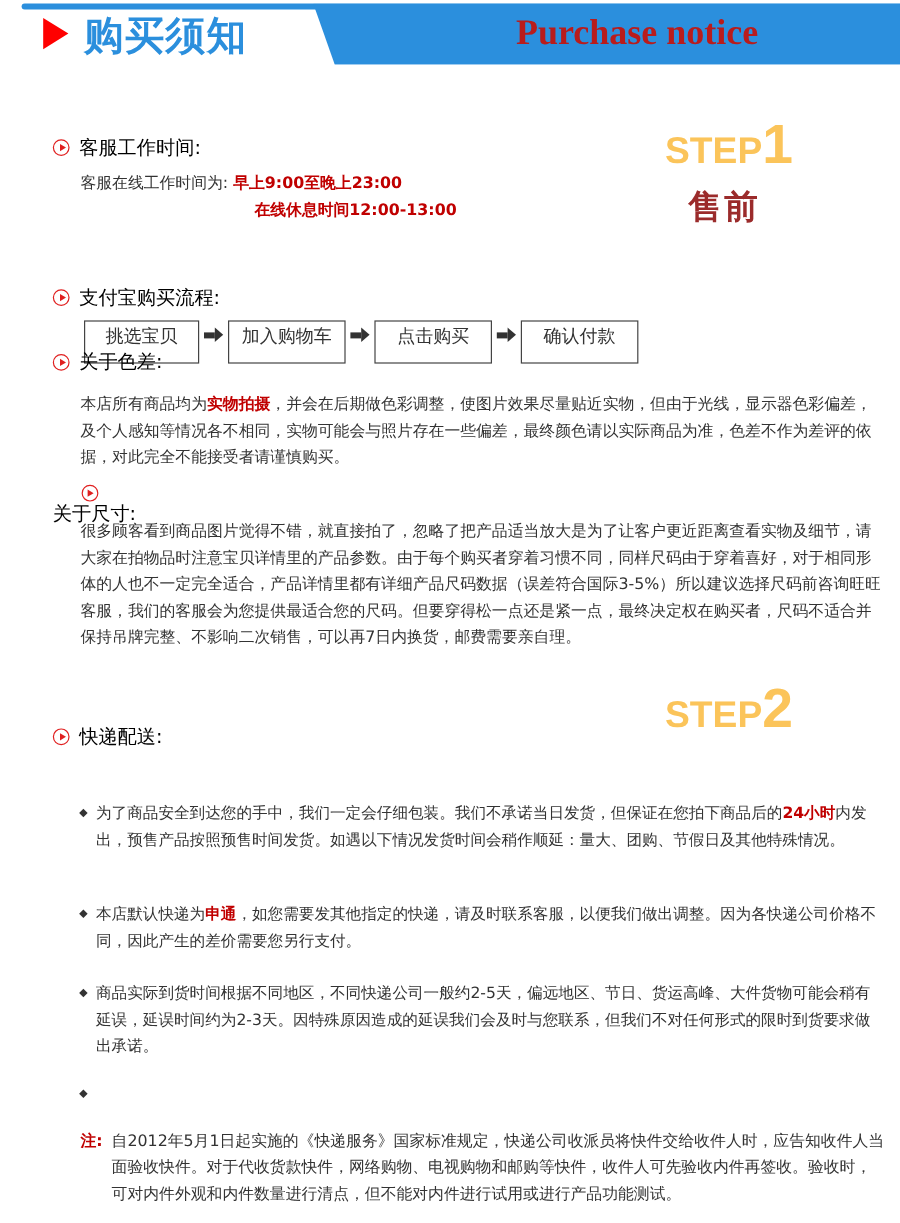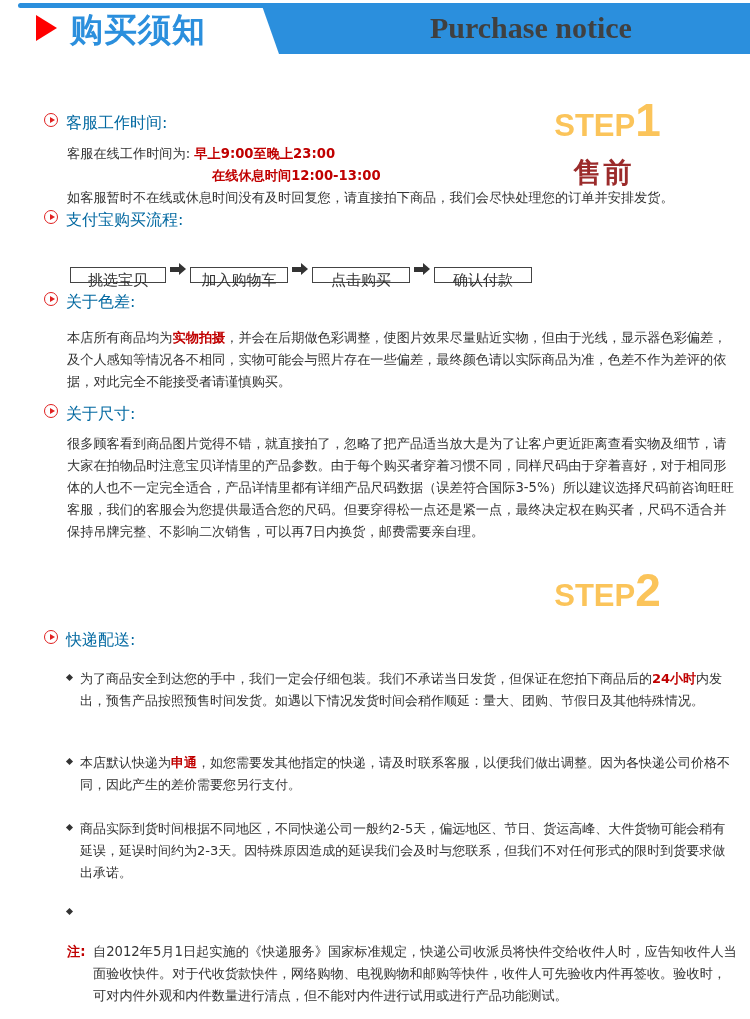--- a/index.html
+++ b/index.html
@@ -6,39 +6,39 @@
   body { width:750px; height:1019px; position:relative; overflow:hidden;
          font-family:"DejaVu Sans", "Liberation Sans", sans-serif; color:#333; }
   .header { position:absolute; left:16px; top:0; width:746px; height:56px; }
   .header .topline { position:absolute; left:2px; top:3px; width:748px; height:5px; background:#2b8fdd; border-radius:3px 0 0 3px; }
   .header .band { position:absolute; left:245px; top:3px; width:505px; height:51px; background:#2b8fdd;
                   clip-path:polygon(0 0,100% 0,100% 100%,18px 100%); }
   .header .tri { position:absolute; left:20px; top:15px; width:0; height:0;
                  border-top:13px solid transparent; border-bottom:13px solid transparent; border-left:21px solid #ff0000; }
   .header .cn-title { position:absolute; left:54px; top:10px; font-size:33px; font-weight:bold; color:#2b8fdd;
                       font-family:"DejaVu Serif", serif; letter-spacing:1px; line-height:40px; }
-  .header .en-title { position:absolute; left:414px; top:8px; font-size:30px; font-weight:bold; color:#404040;
+  .header .en-title { position:absolute; left:414px; top:8px; font-size:30px; font-weight:bold; color:#b91c1c;
                       font-family:"Liberation Serif", serif; line-height:40px; }
 
   .step { position:absolute; text-align:center; }
   .step .word { font-family:"Liberation Sans", sans-serif; font-weight:bold; color:#fbc45a; font-size:31px; letter-spacing:0; }
   .step .num { font-family:"Liberation Sans", sans-serif; font-weight:bold; color:#fbc45a; font-size:46px; line-height:40px; }
   .step .sub { display:block; font-size:28px; font-weight:bold; color:#9b2b2b; letter-spacing:2px; line-height:34px; margin-top:12px; padding-right:8px; }
 
-  .sec-title { position:absolute; left:44px; font-size:16px; color:#0369a1; line-height:20px; display:flex; }
+  .sec-title { position:absolute; left:44px; font-size:16px; color:#000000; line-height:20px; display:flex; align-items:center; }
   .sec-title .ico { width:14px; height:14px; border:1.5px solid #e02020; border-radius:50%; display:inline-flex;
                     align-items:center; justify-content:center; margin-right:8px; box-sizing:border-box; }
   .sec-title .ico::after { content:""; width:0; height:0; border-top:3.5px solid transparent; border-bottom:3.5px solid transparent;
                     border-left:5px solid #e02020; margin-left:2px; }
 
   .para { position:absolute; left:67px; width:670px; font-size:13.2px; line-height:22px; color:#333; }
   .red-b { color:#c00000; font-weight:bold; }
 
   .flow { position:absolute; left:70px; top:255px; display:flex; align-items:center; }
-  .flow .box { border:1px solid #444; height:16px; line-height:24px; font-size:15px; color:#333; text-align:center; box-sizing:border-box;margin-top:12px; }
+  .flow .box { border:1px solid #444; height:36px; line-height:24px; font-size:15px; color:#333; text-align:center; box-sizing:border-box;margin-top:12px; }
   .flow .arrow { width:24px; height:24px; display:flex; align-items:center; justify-content:center; }
   .flow .arrow::before { content:""; width:9px; height:5px; background:#333; }
   .flow .arrow::after { content:""; width:0; height:0; border-top:6px solid transparent; border-bottom:6px solid transparent; border-left:7px solid #333; }
 
   .bullet { position:absolute; left:67px; width:670px; font-size:13px; line-height:22px; color:#333; padding-left:13px; box-sizing:border-box; }
   .bullet .dot { position:absolute; left:0; top:7px; width:5px; height:5px; background:#333; transform:rotate(45deg); }
 
   .note { position:absolute; left:67px; width:670px; font-size:13.2px; line-height:22px; color:#333; padding-left:26px; box-sizing:border-box; }
   .note .lbl { position:absolute; left:0; top:0; color:#c00000; font-weight:bold; }
 </style>
@@ -58,54 +58,53 @@
   <span class="sub">售前</span>
 </div>
 
 <div class="sec-title" style="top:113px;">
   <span class="ico"></span>
   <span>客服工作时间:</span>
 </div>
 <div class="para" style="top:143px;">
   <div><span>客服在线工作时间为:</span> <span class="red-b">早上9:00至晚上23:00</span></div>
   <div style="padding-left:145px;"><span class="red-b">在线休息时间12:00-13:00</span></div>
-  <div>如客服暂时不在线或休息时间没有及时回复您，请直接拍下商品，我们会尽快处理您的订单并安排发货。</div>
 </div>
 
-<div class="sec-title" style="top:210px;">
+<div class="sec-title" style="top:238px;">
   <span class="ico"></span>
   <span>支付宝购买流程:</span>
 </div>
 <div class="flow">
   <div class="box" style="width:96px;">挑选宝贝</div>
   <div class="arrow"></div>
   <div class="box" style="width:98px;">加入购物车</div>
   <div class="arrow"></div>
   <div class="box" style="width:98px;">点击购买</div>
   <div class="arrow"></div>
   <div class="box" style="width:98px;">确认付款</div>
 </div>
 
 <div class="sec-title" style="top:292px;">
   <span class="ico"></span>
   <span>关于色差:</span>
 </div>
 <div class="para" style="top:327px;"><span>本店所有商品均为</span><span class="red-b">实物拍摄</span><span>，并会在后期做色彩调整，使图片效果尽量贴近实物，但由于光线，显示器色彩偏差，及个人感知等情况各不相同，实物可能会与照片存在一些偏差，最终颜色请以实际商品为准，色差不作为差评的依据，对此完全不能接受者请谨慎购买。</span></div>
 
-<div class="sec-title" style="top:404px;">
+<div class="sec-title" style="top:404px;flex-direction:column;">
   <span class="ico"></span>
   <span>关于尺寸:</span>
 </div>
 <div class="para" style="top:433px;">很多顾客看到商品图片觉得不错，就直接拍了，忽略了把产品适当放大是为了让客户更近距离查看实物及细节，请大家在拍物品时注意宝贝详情里的产品参数。由于每个购买者穿着习惯不同，同样尺码由于穿着喜好，对于相同形体的人也不一定完全适合，产品详情里都有详细产品尺码数据（误差符合国际3-5%）所以建议选择尺码前咨询旺旺客服，我们的客服会为您提供最适合您的尺码。但要穿得松一点还是紧一点，最终决定权在购买者，尺码不适合并保持吊牌完整、不影响二次销售，可以再7日内换货，邮费需要亲自理。</div>
 
 <div class="step" style="left:540px; top:570px; width:135px;">
   <span class="word">STEP</span><span class="num">2</span>
 </div>
 
-<div class="sec-title" style="top:630px;">
+<div class="sec-title" style="top:604px;">
   <span class="ico"></span>
   <span>快递配送:</span>
 </div>
 
 <div class="bullet" style="top:668px;">
   <span class="dot"></span><span>为了商品安全到达您的手中，我们一定会仔细包装。我们不承诺当日发货，但保证在您拍下商品后的</span><span class="red-b">24小时</span><span>内发出，预售产品按照预售时间发货。如遇以下情况发货时间会稍作顺延：量大、团购、节假日及其他特殊情况。</span>
 </div>
 
 <div class="bullet" style="top:752px;">
   <span class="dot"></span><span>本店默认快递为</span><span class="red-b">申通</span><span>，如您需要发其他指定的快递，请及时联系客服，以便我们做出调整。因为各快递公司价格不同，因此产生的差价需要您另行支付。</span>

